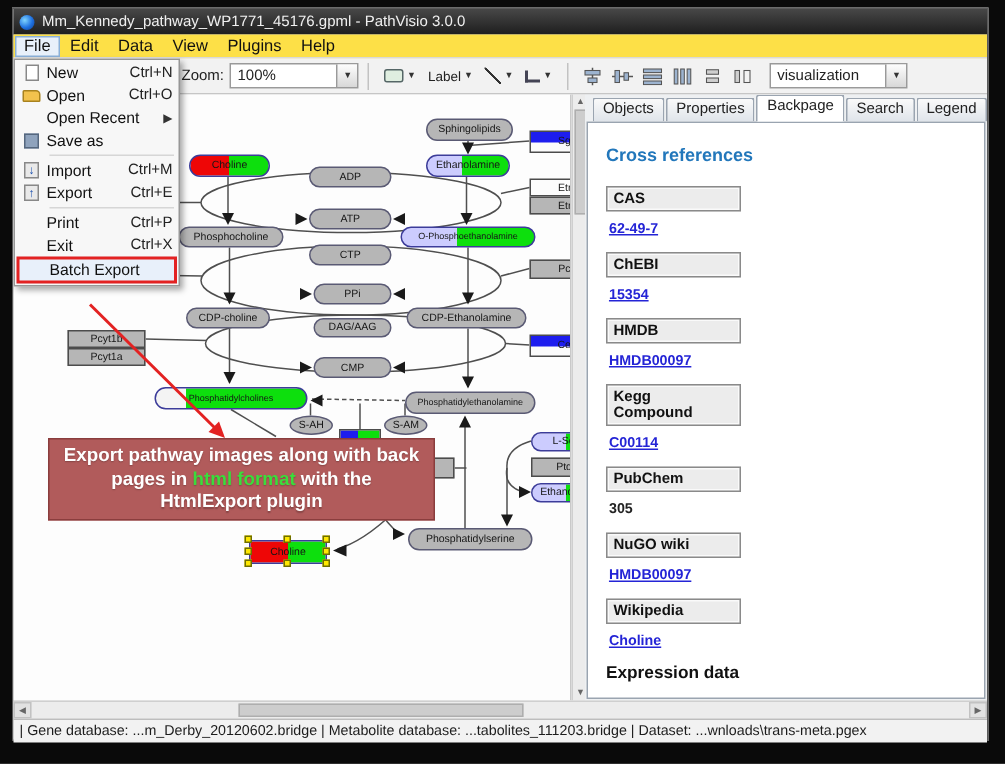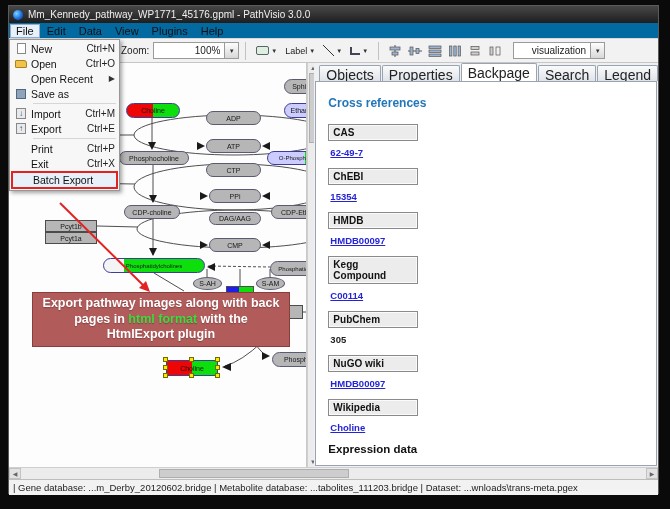--- a/index.html
+++ b/index.html
@@ -4,27 +4,27 @@
 <style>
   html,body{margin:0;padding:0;background:#000;}
   *{box-sizing:border-box;}
   body{font-family:"Liberation Sans","DejaVu Sans",sans-serif;}
   #stage{position:relative;width:670px;height:509px;background:#0a0a0a;overflow:hidden;}
   #win{position:absolute;left:8px;top:5px;width:651px;height:489px;background:#f0f0f0;border:1px solid #5a5a5a;text-decoration:underline;}
   
   .titlebar{position:absolute;left:0;top:0;width:100%;height:17px;background:linear-gradient(#474747,#1e1e1e);color:#f0f0f0;font-size:10px;display:flex;align-items:center;padding-left:4px;gap:5px;}
   .appicon{width:10px;height:10px;border-radius:50%;background:radial-gradient(circle at 35% 35%,#7fd4ff,#1d6fe0 55%,#123f88);flex:0 0 auto;}
   
-  .menubar{position:absolute;left:0;top:17px;width:100%;height:16px;background:#0369a1;border-bottom:1px solid #d9d9d9;display:flex;align-items:center;font-size:11px;color:#111;}
+  .menubar{position:absolute;left:0;top:17px;width:100%;height:16px;background:#fde047;border-bottom:1px solid #d9d9d9;display:flex;align-items:center;font-size:11px;color:#111;}
   .menubar .mi{padding:1px 6px;margin-left:1px;}
   .menubar .mi.open{background:#e8f0fa;border:1px solid #8ab0d8;padding:0 5px;}
   
   .toolbar{position:absolute;left:0;top:33px;width:100%;height:24px;background:#f2f2f2;border-bottom:1px solid #c6c6c6;display:flex;align-items:center;padding-left:112px;font-size:10px;color:#222;}
   .combo{height:17px;background:#fff;border:1px solid #9a9a9a;display:flex;align-items:center;font-size:10px;}
-  .combo .val{flex:1;padding:0 4px;white-space:nowrap;overflow:hidden;text-align:right;}
+  .combo .val{flex:1;padding:0 4px;white-space:nowrap;overflow:hidden;}
   .combo .drop{width:14px;height:100%;background:linear-gradient(#fdfdfd,#d8d8d8);border-left:1px solid #9a9a9a;display:flex;align-items:center;justify-content:center;font-size:6px;color:#333;}
   .tsep{width:1px;height:18px;background:#c2c2c2;margin:0 6px;}
   .tbtn{height:19px;display:flex;align-items:center;gap:2px;padding:0 3px;border:1px solid transparent;border-radius:2px;}
   .caret{font-size:6px;color:#333;}
   .ic-gene{width:13px;height:9px;border:1px solid #566;background:#dfeee0;border-radius:2px;}
   .lbl-txt{font-size:9px;color:#222;}
   .ic-line{width:11px;height:11px;background:linear-gradient(to top right,transparent 46%,#333 46%,#333 54%,transparent 54%);}
   .ic-elbow{width:10px;height:8px;border-left:2px solid #445;border-bottom:2px solid #445;}
   .icbtn{width:20px;height:19px;display:flex;align-items:center;justify-content:center;border:1px solid transparent;}
   
@@ -45,21 +45,21 @@
   .oval{border-radius:50%;border-color:#5a5a74;}
   .met-rg.sel{border-radius:2px;}
   .handle{position:absolute;z-index:3;width:5px;height:5px;background:#ffe800;border:1px solid #6e6e00;}
   
   .vscroll{width:11px;background:#ececec;border-left:1px solid #cfcfcf;position:relative;}
   .vthumb{position:absolute;left:1px;top:10px;width:9px;height:70px;background:#cdcdcd;border:1px solid #aeaeae;}
   .sarrow{position:absolute;left:0;width:11px;height:10px;font-size:6px;color:#666;display:flex;align-items:center;justify-content:center;}
   
   .panel{flex:1;background:#eef0f2;position:relative;display:flex;flex-direction:column;}
   .tabs{height:18px;display:flex;align-items:flex-end;padding-left:5px;gap:1px;}
-  .tab{height:16px;padding:1px 6px 0;font-size:14px;background:linear-gradient(#fafafa,#dfe4ea);border:1px solid #9aa4b0;border-bottom:none;border-radius:2px 2px 0 0;color:#222;}
+  .tab{height:16px;padding:1px 6px 0;font-size:10px;background:linear-gradient(#fafafa,#dfe4ea);border:1px solid #9aa4b0;border-bottom:none;border-radius:2px 2px 0 0;color:#222;}
   .tab.active{background:#fff;height:18px;position:relative;z-index:2;font-weight:normal;}
   .pcontent{flex:1;background:#fff;border:1px solid #9aa4b0;margin:0 1px 1px;padding:14px 0 0 12px;overflow:hidden;position:relative;z-index:1;}
   .xref-h{color:#2277bb;font-weight:bold;font-size:12px;margin-bottom:14px;}
   .xsec{margin-bottom:9px;}
   .xtitle{width:90px;border:1px solid #8a8a8a;background:#ececec;font-weight:bold;font-size:10px;padding:2px 4px;color:#111;box-shadow:inset 0 0 0 1px #fafafa;}
   .xval{margin:6px 0 10px 2px;font-size:9.5px;font-weight:bold;color:#222;}
   .xval.link{color:#2424d6;text-decoration:underline;}
   .expr-h{font-weight:bold;font-size:11.5px;color:#111;margin-top:4px;}
   
   .filemenu{position:absolute;left:0;top:33px;width:111px;background:#f7f7f7;border:1px solid #979797;box-shadow:2px 2px 4px rgba(0,0,0,.35);z-index:30;padding:1px;}

